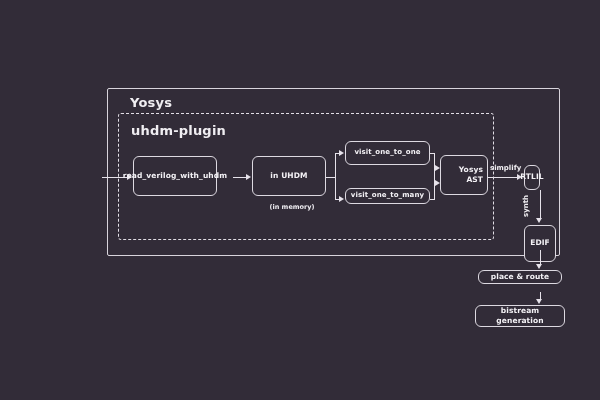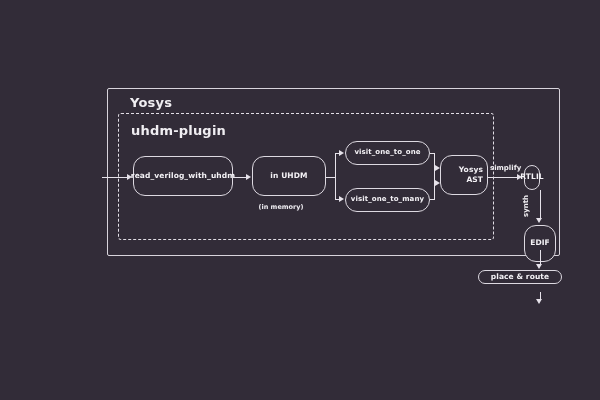--- a/index.html
+++ b/index.html
@@ -34,21 +34,21 @@
     font-size: 13px;
     font-weight: bold;
     letter-spacing: 0.2px;
     white-space: nowrap;
   }
   
   .node {
     position: absolute;
     box-sizing: border-box;
     border: 1.3px solid #ddd9e1;
-    border-radius: 12px;
+    border-radius: 6px;
     background: #322c38;
     color: #f4f2f6;
     display: flex;
     align-items: center;
     justify-content: center;
     text-align: center;
     font-size: 7.5px;
     font-weight: bold;
     line-height: 1.35;
     letter-spacing: 0.1px;
@@ -106,46 +106,46 @@
   <div class="group-solid" style="left:107px; top:88px; width:453px; height:168px;"></div>
   <div class="group-label" style="left:130px; top:95px;">Yosys</div>
 
   <div class="group-dashed" style="left:118px; top:113px; width:376px; height:127px;"></div>
   <div class="group-label" style="left:131px; top:123px;">uhdm-plugin</div>
 
 
   <div class="edge-h" style="left:102px; top:177px; width:26px;"></div>
   <div class="arrow-r" style="left:127px; top:174.2px;"></div>
 
-  <div class="node" style="left:133px; top:156px; width:100px; height:40px;">
+  <div class="node" style="left:133px; top:156px; width:84px; height:40px;">
     <span>read_verilog_with_uhdm</span>
   </div>
 
   <div class="edge-h" style="left:233px; top:177px; width:14px;"></div>
   <div class="arrow-r" style="left:246px; top:174.2px;"></div>
 
   <div class="node" style="left:252px; top:156px; width:74px; height:40px;">
     <div>
       <span>in UHDM</span>
     </div>
   </div>
-  <div class="caption" style="left:244px; top:203px; width:74px;">(in memory)</div>
+  <div class="caption" style="left:255px; top:203px; width:74px;">(in memory)</div>
 
   <div class="edge-h" style="left:326px; top:177px; width:10px;"></div>
   <div class="edge-v" style="left:335px; top:153px; height:47px;"></div>
   <div class="edge-h" style="left:335px; top:153px; width:5px;"></div>
   <div class="arrow-r" style="left:339px; top:150.2px;"></div>
   <div class="edge-h" style="left:335px; top:199px; width:5px;"></div>
   <div class="arrow-r" style="left:339px; top:196.2px;"></div>
 
   <div class="node small" style="left:345px; top:141px; width:85px; height:24px;">
     <span>visit_one_to_one</span>
   </div>
 
-  <div class="node small" style="left:345px; top:188px; width:85px; height:24px;">
+  <div class="node small" style="left:345px; top:188px; width:85px; height:16px;">
     <span>visit_one_to_many</span>
   </div>
 
   <div class="edge-h" style="left:430px; top:153px; width:5px;"></div>
   <div class="edge-v" style="left:434px; top:153px; height:47px;"></div>
   <div class="edge-h" style="left:430px; top:199px; width:5px;"></div>
   <div class="edge-h" style="left:434px; top:168px; width:2px;"></div>
   <div class="arrow-r" style="left:435px; top:165.2px;"></div>
   <div class="edge-h" style="left:434px; top:183px; width:2px;"></div>
   <div class="arrow-r" style="left:435px; top:180.2px;"></div>
@@ -173,14 +173,17 @@
   <div class="edge-v" style="left:539.5px; top:250px; height:15px;"></div>
   <div class="arrow-d" style="left:536.4px; top:264px;"></div>
 
   <div class="node" style="left:478px; top:270px; width:84px; height:14px;">
     <span>place &amp; route</span>
   </div>
 
   <div class="edge-v" style="left:539.5px; top:292px; height:8px;"></div>
   <div class="arrow-d" style="left:536.4px; top:299px;"></div>
 
+  <div class="node" style="left:475px; top:305px; width:90px; height:22px;">
+    <span>bistream generation</span>
+  </div>
 
 </div>
 
 </body></html>

